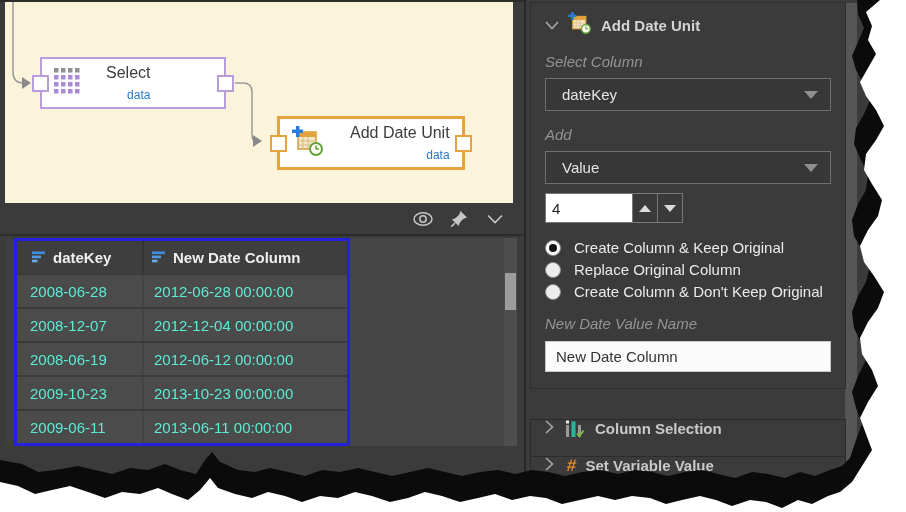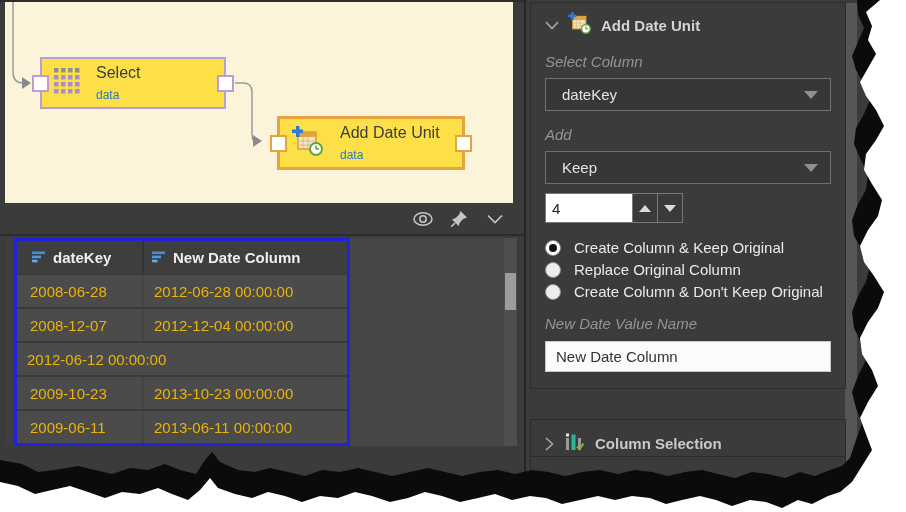--- a/index.html
+++ b/index.html
@@ -4,21 +4,21 @@
 <style>
   html,body{margin:0;padding:0;background:#fff;}
   .shot{position:relative;width:906px;height:512px;background:#ffffff;overflow:hidden;
         font-family:"Liberation Sans",sans-serif;-webkit-font-smoothing:antialiased;}
   .app{position:absolute;inset:0;background:#3B3B3B;}
   .topline{position:absolute;left:0;top:0;width:880px;height:2px;background:#2C2C2C;}
 
   
   .canvas{position:absolute;left:5px;top:2px;width:508px;height:201px;background:#FBF4DA;}
   .wires{position:absolute;inset:0;}
-  .node{position:absolute;background:#fde047;display:flex;align-items:center;gap:16px;padding-left:12px;box-sizing:border-box;}
+  .node{position:absolute;background:#ffffff;display:flex;align-items:center;gap:26px;padding-left:12px;box-sizing:border-box;text-align:right;}
   .node-select{left:35px;top:55px;width:186px;height:52px;border:2px solid #B89DDA;}
   .node-add{left:272px;top:114px;width:188px;height:54px;border:3px solid #E6A33E;}
   .node .title{font-size:16px;color:#3C3C3C;line-height:18px;}
   .node .sub{font-size:12px;color:#2878C8;line-height:13px;margin-top:7px;}
   .port{position:absolute;width:13px;height:13px;background:#fff;top:50%;margin-top:-8px;}
   .port.p-purple{border:2px solid #B89DDA;}
   .port.p-orange{border:2px solid #E6A33E;}
   .port.left{left:-10px;} .port.right{right:-10px;}
 
   
@@ -34,21 +34,21 @@
   .gutter{position:absolute;left:5px;top:0;width:9px;height:208px;background:#3F3F3F;}
   .emptycols{position:absolute;left:346px;top:0;width:158px;height:208px;background:#464646;}
   .scrolltrack{position:absolute;left:504px;top:0;width:13px;height:208px;background:#4E4E4E;}
   .scrollthumb{position:absolute;left:1px;top:35px;width:11px;height:37px;background:#9C9C9C;}
   .grid{position:absolute;left:14px;top:0;width:330px;border:3px solid #2222DC;background:#3B3B3B;box-sizing:content-box;}
   .hrow{display:flex;height:32px;background:#3E3E3E;}
   .hcell{display:flex;align-items:center;gap:7px;box-sizing:border-box;font-size:15px;font-weight:bold;color:#EFEFEF;}
   .hcell.c1{width:127px;padding-left:15px;border-right:2px solid #333333;}
   .hcell.c2{flex:1;padding-left:8px;}
   .drow{display:flex;height:32px;background:#4B4B4B;margin-top:2px;}
-  .dcell{display:flex;align-items:center;box-sizing:border-box;font-size:15px;color:#eab308;}
+  .dcell{display:flex;align-items:center;box-sizing:border-box;font-size:15px;color:#5eead4;}
   .dcell.c1{width:127px;padding-left:13px;border-right:2px solid #434343;}
   .dcell.c2{flex:1;padding-left:10px;}
 
   
   .panel{position:absolute;left:526px;top:0;width:334px;height:474px;background:#3B3B3B;}
   .pscroll{position:absolute;right:3px;top:3px;width:12px;height:460px;background:#565656;}
   .group{position:absolute;left:4px;top:2px;width:316px;box-sizing:border-box;border:1px solid #2D2D2D;
          background:#3B3B3B;padding:9px 14px 16px 14px;}
   .ghead{display:flex;align-items:center;gap:9px;cursor:pointer;}
   .ghead .gtitle{font-size:15px;font-weight:bold;color:#D4D4D4;}
@@ -65,21 +65,21 @@
   .tri-dn{width:0;height:0;border-left:6px solid transparent;border-right:6px solid transparent;border-top:7px solid #DCDCDC;}
   .radios{margin-top:16px;display:flex;flex-direction:column;gap:5px;}
   .ropt{display:flex;align-items:center;gap:13px;cursor:pointer;}
   .radio{width:14px;height:14px;border-radius:50%;background:#EDEDED;border:1px solid #8F8F8F;flex:0 0 auto;position:relative;}
   .radio.sel{background:#fff;}
   .radio.sel::after{content:"";position:absolute;left:3px;top:3px;width:8px;height:8px;border-radius:50%;background:#141414;}
   .ropt .rlabel{font-size:15px;color:#EAEAEA;}
   .ti{margin-top:9px;height:31px;width:100%;box-sizing:border-box;background:#FBFBFB;border:1px solid #C9C9C9;
       color:#333;font-size:15px;padding:0 10px;font-family:"Liberation Sans",sans-serif;outline:none;}
   .section{position:absolute;left:4px;width:316px;height:49px;box-sizing:border-box;background:#3B3B3B;
-           border:1px solid #2B2B2B;display:flex;align-items:center;gap:11px;padding-left:14px;cursor:pointer;}
+           border:1px solid #2B2B2B;display:flex;gap:11px;padding-left:14px;cursor:pointer;}
   .section .stitle{font-size:15px;font-weight:bold;color:#C9C9C9;}
   .s1{top:419px;} .s2{top:456px;}
   .hashicon{color:#E08A2E;font-weight:bold;font-style:italic;font-size:17px;line-height:17px;transform:skewX(-6deg);}
 
   .tear{position:absolute;inset:0;z-index:10;pointer-events:none;}
 </style>
 </head>
 <body>
 
 <div class="shot">
@@ -202,20 +202,21 @@
         </div>
         <div class="drow">
           <div class="dcell c1">2008-06-28</div>
           <div class="dcell c2">2012-06-28 00:00:00</div>
         </div>
         <div class="drow">
           <div class="dcell c1">2008-12-07</div>
           <div class="dcell c2">2012-12-04 00:00:00</div>
         </div>
         <div class="drow">
+          <div class="dcell c1">2008-06-19</div>
           <div class="dcell c2">2012-06-12 00:00:00</div>
         </div>
         <div class="drow">
           <div class="dcell c1">2009-10-23</div>
           <div class="dcell c2">2013-10-23 00:00:00</div>
         </div>
         <div class="drow">
           <div class="dcell c1">2009-06-11</div>
           <div class="dcell c2">2013-06-11 00:00:00</div>
         </div>
@@ -249,21 +250,21 @@
         </div>
 
         <div class="plabel">Select Column</div>
         <div class="dd">
           <span class="txt">dateKey</span>
           <span class="caret"></span>
         </div>
 
         <div class="plabel">Add</div>
         <div class="dd">
-          <span class="txt">Keep</span>
+          <span class="txt">Value</span>
           <span class="caret"></span>
         </div>
 
         <div class="spin">
           <input type="text" value="4" style="">
           <span class="spinbtn">
               <span class="tri-up"></span>
             </span>
           <span class="spinbtn">
               <span class="tri-dn"></span>

